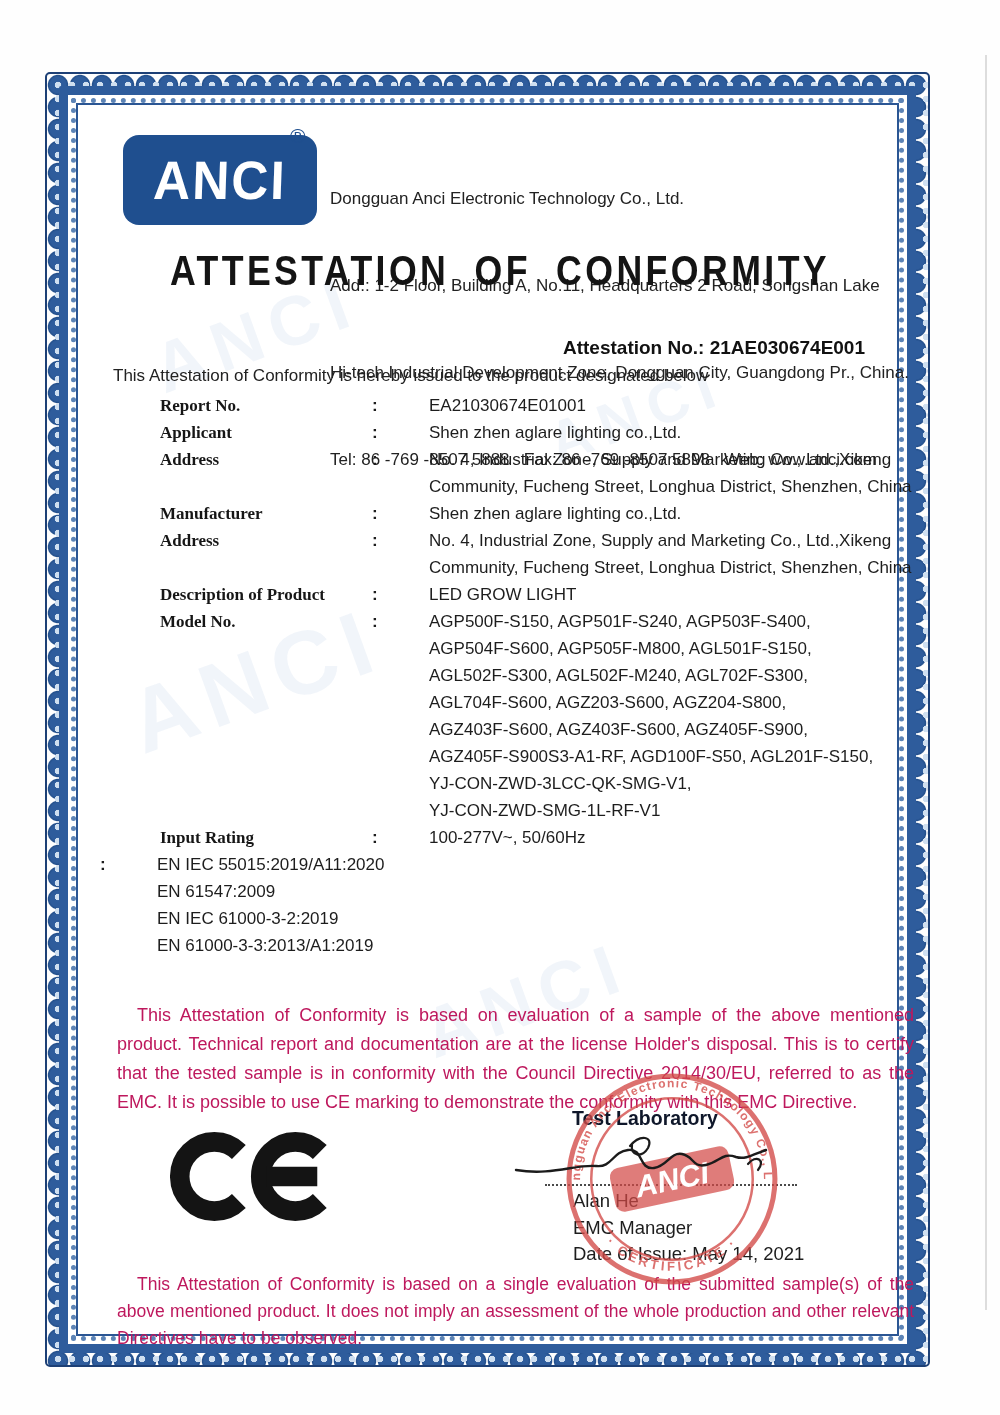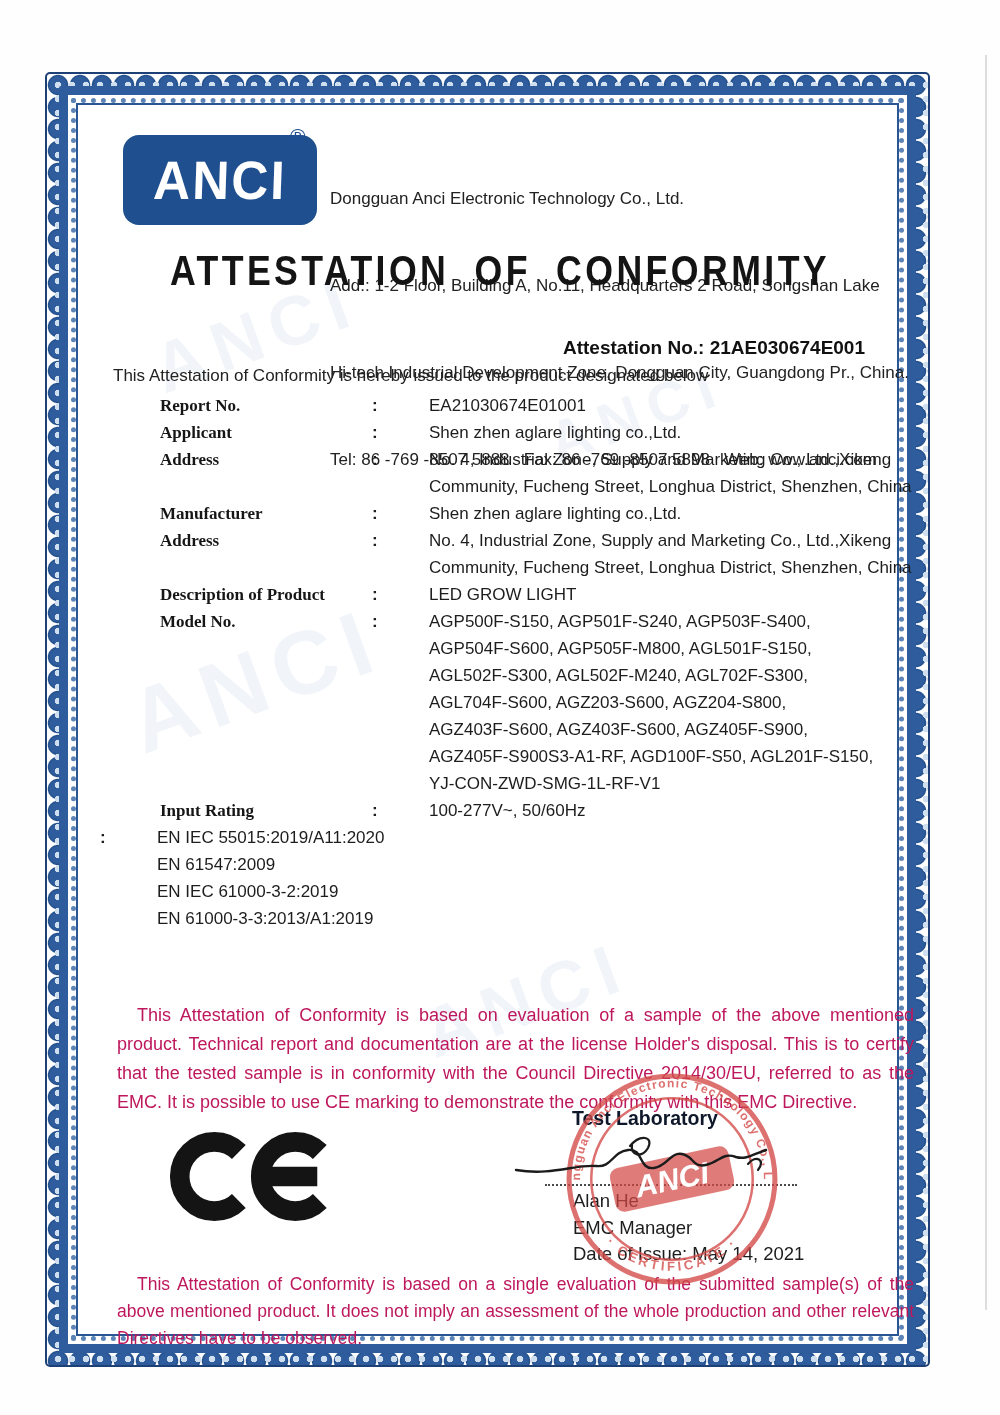--- a/index.html
+++ b/index.html
@@ -158,20 +158,21 @@
     <div class="row">
       <div class="lbl">Model No.</div>
       <div class="colon">:</div>
       <div class="vals">
         <div class="vline">AGP500F-S150, AGP501F-S240, AGP503F-S400,</div>
         <div class="vline">AGP504F-S600, AGP505F-M800, AGL501F-S150,</div>
         <div class="vline">AGL502F-S300, AGL502F-M240, AGL702F-S300,</div>
         <div class="vline">AGL704F-S600, AGZ203-S600, AGZ204-S800,</div>
         <div class="vline">AGZ403F-S600, AGZ403F-S600, AGZ405F-S900,</div>
         <div class="vline">AGZ405F-S900S3-A1-RF, AGD100F-S50, AGL201F-S150,</div>
+        <div class="vline">YJ-CON-ZWD-3LCC-QK-SMG-V1,</div>
         <div class="vline">YJ-CON-ZWD-SMG-1L-RF-V1</div>
       </div>
     </div>
 
     <div class="row">
       <div class="lbl">Input Rating</div>
       <div class="colon">:</div>
       <div class="vals">
         <div class="vline">100-277V~, 50/60Hz</div>
       </div>

